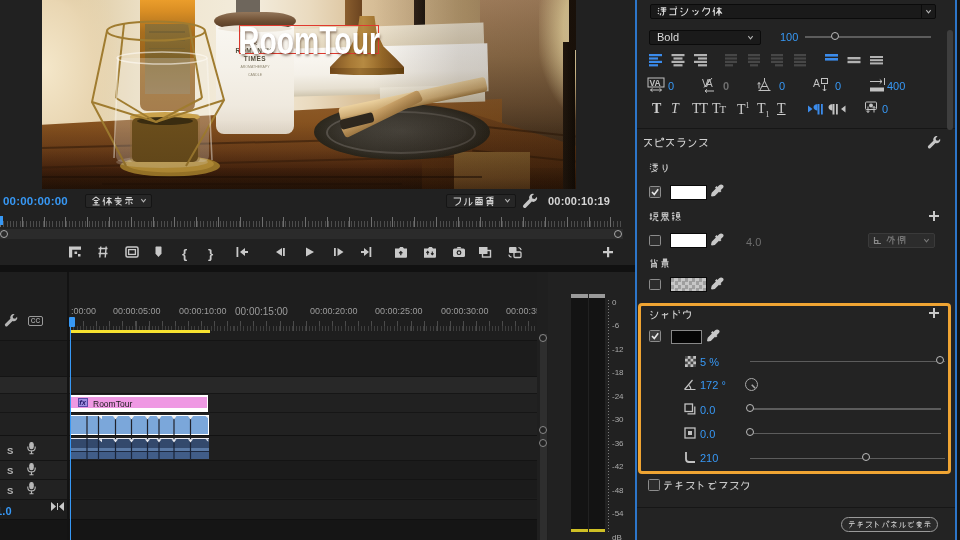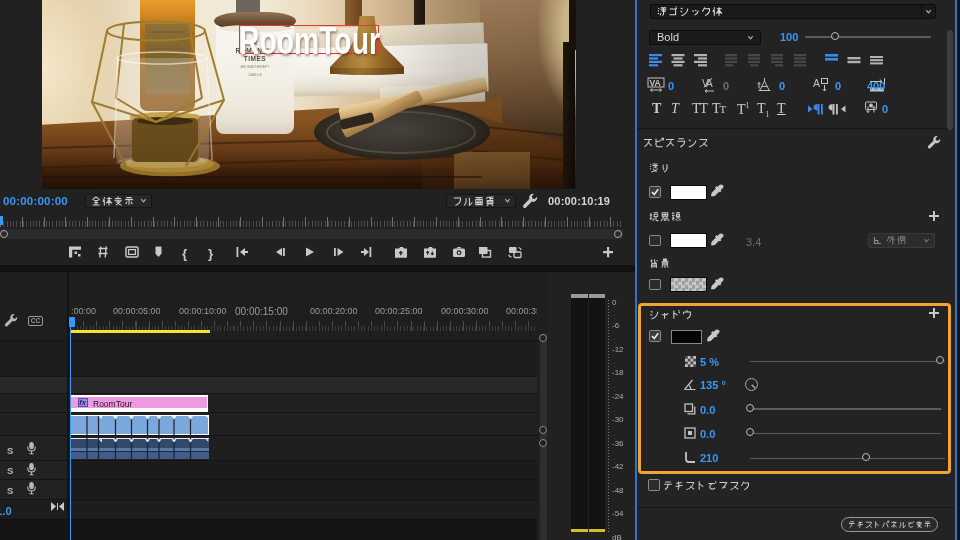--- a/index.html
+++ b/index.html
@@ -471,21 +471,21 @@
 <div class="abs" style="left:571px;top:529px;width:16.5px;height:2.5px;background:#cfc025"></div>
 <div class="abs" style="left:588.5px;top:529px;width:16.5px;height:2.5px;background:#cfc025"></div>
 <div class="abs" style="left:607.5px;top:300px;width:1px;height:234px;background:repeating-linear-gradient(180deg,#7a7a7a 0 1px,transparent 1px 3px)"></div>
 <div class="abs" style="left:612px;top:290.5px;font-size:8px;color:#ababab;line-height:23.55px;text-align:left">0<br>-6<br>-12<br>-18<br>-24<br>-30<br>-36<br>-42<br>-48<br>-54<br>dB</div>
 
 <div class="abs" style="left:637px;top:0;width:318px;height:540px;background:#232323"></div>
 <div class="abs" style="left:635px;top:0;width:2px;height:540px;background:#2d76c9"></div>
 <div class="abs" style="left:955px;top:0;width:2px;height:540px;background:#2d76c9"></div>
 <div class="abs" style="left:957px;top:0;width:3px;height:540px;background:#141414"></div>
 <style>
-.num{position:absolute;font-size:11px;font-weight:bold;color:#3798f5}
+.num{position:absolute;font-size:11px;font-weight:normal;color:#3798f5}
 .gnum{position:absolute;font-size:11px;font-weight:bold;color:#6e6e6e}
 .cb{position:absolute;width:11.5px;height:11.5px;border:1px solid #8c8c8c;border-radius:1.5px;background:#2c2c2c}
 .sw{position:absolute;border:1px solid #0a0a0a}
 .ring{position:absolute;width:8px;height:8px;border:1.6px solid #bcbcbc;border-radius:50%;background:#232323}
 .sline{position:absolute;height:1.6px;background:#5c5c5c}
 </style>
 
 <div class="dd" style="left:650px;top:3.5px;width:286px;height:15.5px;background:#1a1a1a;border-color:#0b0b0b">
   <svg class="jt" style="margin-left:6px" width="66" height="11" viewBox="0 0 66 10.5">
       <g stroke="#e0e0e0" stroke-width="1.05" fill="none">
@@ -593,21 +593,21 @@
   </g>
   <g transform="translate(222,0)" stroke="#c2c2c2" fill="none" stroke-width="1">
     <path d="M1 4.5h12M13 4.5l-2.2-2M13 4.5l-2.2 2M15.5 1v7"></path>
     <rect x="1" y="10.5" width="14" height="4" fill="#c2c2c2" stroke="none"></rect>
   </g>
 </svg>
 <div class="num" style="left:668px;top:80px">0</div>
 <div class="gnum" style="left:723px;top:80px">0</div>
 <div class="num" style="left:779px;top:80px">0</div>
 <div class="num" style="left:835px;top:80px">0</div>
-<div class="num" style="left:867px;top:80px">400</div>
+<div class="num" style="left:887px;top:80px">400</div>
 
 <div class="abs" style="left:652px;top:101px;font-family:'Liberation Serif',serif;font-size:14px;color:#cdcdcd"><b>T</b></div>
 <div class="abs" style="left:671px;top:101px;font-family:'Liberation Serif',serif;font-size:14px;color:#cdcdcd"><i>T</i></div>
 <div class="abs" style="left:692px;top:101px;font-family:'Liberation Serif',serif;font-size:14px;color:#cdcdcd;letter-spacing:-1px">TT</div>
 <div class="abs" style="left:712px;top:101px;font-family:'Liberation Serif',serif;font-size:14px;color:#cdcdcd;letter-spacing:-1px">T<span style="font-size:11px">T</span></div>
 <div class="abs" style="left:737px;top:101px;font-family:'Liberation Serif',serif;font-size:14px;color:#cdcdcd">T<sup style="font-size:8px">1</sup></div>
 <div class="abs" style="left:757px;top:101px;font-family:'Liberation Serif',serif;font-size:14px;color:#cdcdcd">T<sub style="font-size:8px">1</sub></div>
 <div class="abs" style="left:777px;top:101px;font-family:'Liberation Serif',serif;font-size:14px;color:#cdcdcd;text-decoration:underline">T</div>
 <svg class="abs" style="left:808px;top:103px" width="42" height="12" viewBox="0 0 42 12">
   <path d="M0 2.5l4.5 3.5L0 9.5z" fill="#3b8beb"></path>
@@ -665,21 +665,21 @@
     </g>
   </svg>
 <svg class="abs" style="left:928px;top:210px" width="12" height="12" viewBox="0 0 12 12">
     <path d="M5 1h2v4h4v2H7v4H5V7H1V5h4z" fill="#c8c8c8"></path>
   </svg>
 <div class="cb" style="left:649px;top:234.5px"></div>
 <div class="sw" style="left:670px;top:233px;width:37px;height:15px;background:#fff"></div>
 <svg class="abs" style="left:711px;top:232.5px" width="13" height="15" viewBox="0 0 13 15">
     <path d="M12 1.2c-1.1-1.1-2.8-1.1-3.8 0L6.4 3l-.9-.9L4 3.7l.9.9-4.2 4.2-.7 3 .8.8 3-.7 4.2-4.2.9.9 1.6-1.5-.9-.9 1.8-1.8c1.1-1 1.7-2.1.6-3.2z" fill="#c8c8c8"></path>
   </svg>
-<div class="gnum" style="left:746px;top:236px;font-weight:normal">3.4</div>
+<div class="gnum" style="left:746px;top:236px;font-weight:normal">4.0</div>
 <div class="dd" style="left:868px;top:232.5px;width:67px;height:15px;background:#2c2c2c;border-color:#3a3a3a">
   <svg style="margin-left:4px" width="9" height="9" viewBox="0 0 9 9">
       <path d="M1.5 1v6.5H8M1.5 4.5h3.3V7.8" stroke="#8a8a8a" stroke-width="1.2" fill="none"></path>
     </svg>
   <svg class="jt" style="margin-left:4px" width="22" height="10" viewBox="0 0 22 10">
       <g stroke="#787878" stroke-width="1.05" fill="none">
         <use href="#g-soto"></use>
         <use href="#g-gawa" x="11"></use>
       </g>
     </svg>
@@ -722,21 +722,21 @@
   </svg>
 
 <div class="abs" style="left:685px;top:356px;width:11px;height:11px;background:repeating-conic-gradient(#c2c2c2 0% 25%,#4a4a4a 0% 50%);background-size:5.5px 5.5px"></div>
 <div class="num" style="left:700px;top:356px">5 %</div>
 <div class="sline" style="left:750px;top:360.5px;width:195px"></div>
 <div class="ring" style="left:936px;top:356px"></div>
 
 <svg class="abs" style="left:683px;top:378px" width="14" height="13" viewBox="0 0 14 13">
     <path d="M1.5 11.5h11M1.5 11.5L9.5 2M6.2 7.5c1 .9 1.6 2.3 1.7 4" stroke="#c2c2c2" stroke-width="1.2" fill="none"></path>
   </svg>
-<div class="num" style="left:700px;top:379px">135 °</div>
+<div class="num" style="left:700px;top:379px">172 °</div>
 <div class="abs" style="left:744.5px;top:377.5px;width:13.5px;height:13.5px;border:1.6px solid #a8a8a8;border-radius:50%"></div>
 <svg class="abs" style="left:744.5px;top:377.5px" width="13.5" height="13.5" viewBox="0 0 13.5 13.5">
     <path d="M6.75 6.75L10.2 10.2" stroke="#a8a8a8" stroke-width="1.6"></path>
   </svg>
 
 <svg class="abs" style="left:684px;top:403px" width="12" height="12" viewBox="0 0 12 12">
     <rect x="1" y="1" width="7.5" height="7.5" fill="none" stroke="#c2c2c2" stroke-width="1.3"></rect>
     <path d="M10.8 3.5v7.3H3.5" stroke="#c2c2c2" stroke-width="1.3" fill="none"></path>
   </svg>
 <div class="num" style="left:700px;top:404px">0.0</div>

